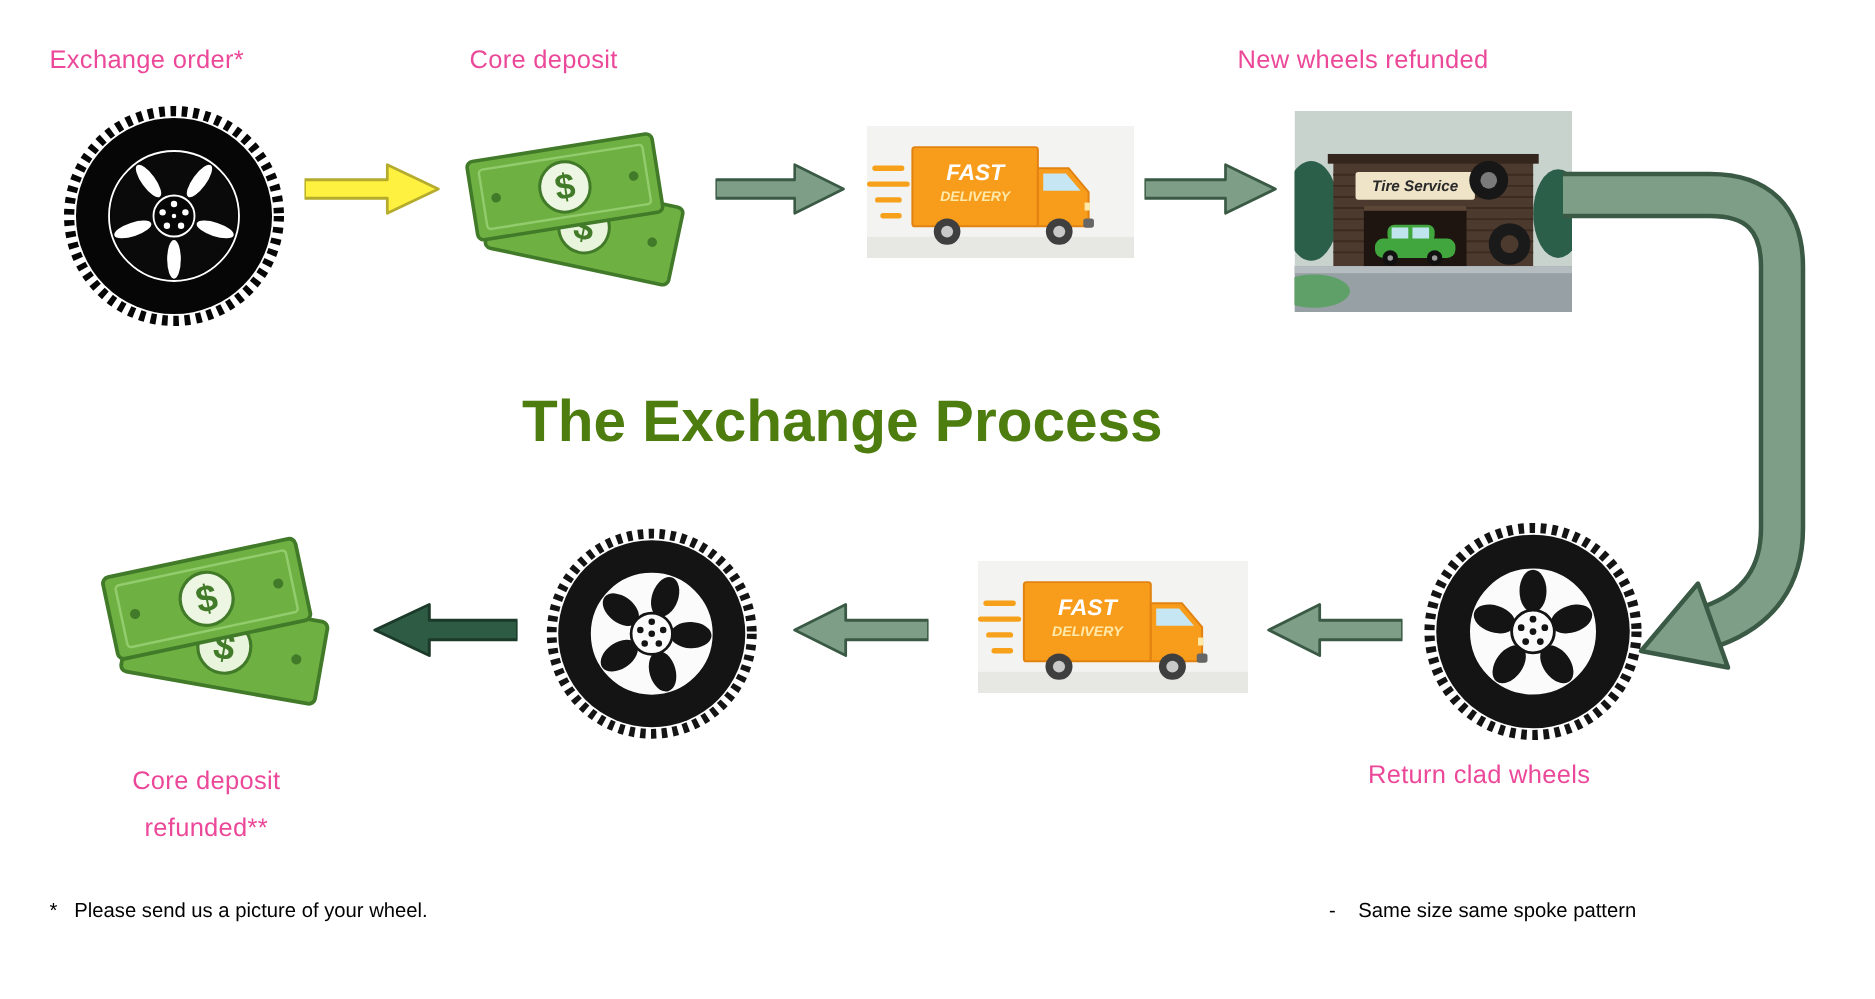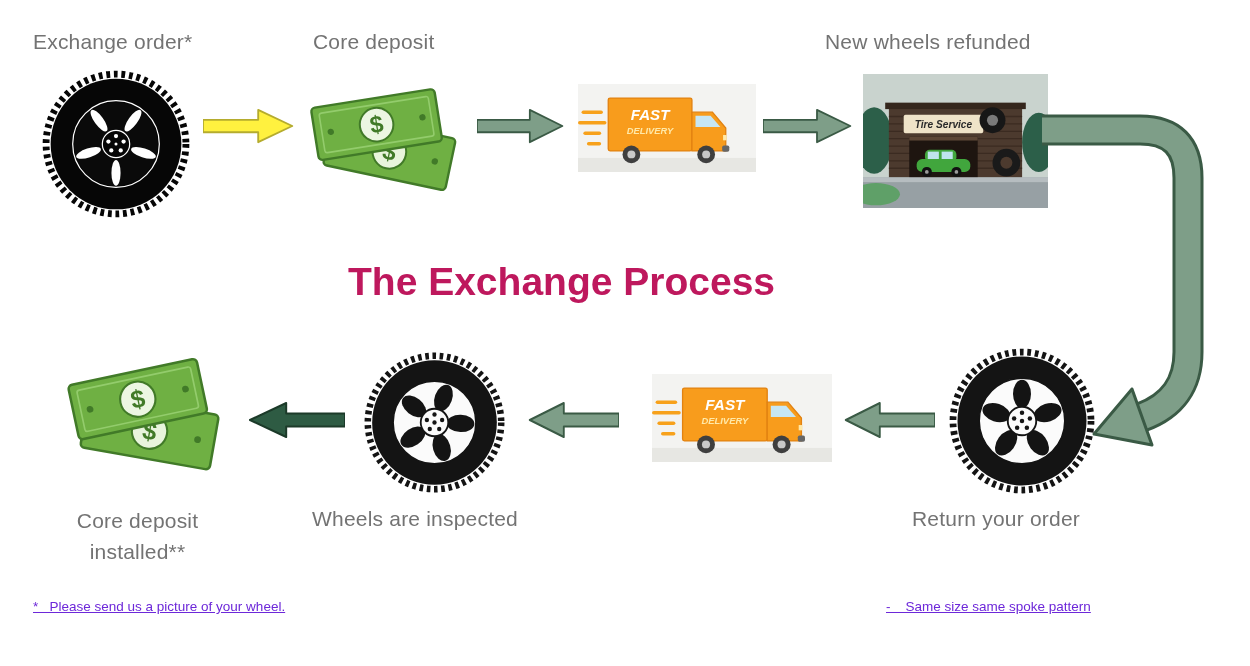--- a/index.html
+++ b/index.html
@@ -1,22 +1,22 @@
 <!DOCTYPE html>
 <html><head>
 <meta charset="utf-8">
 <style>
   * { box-sizing: border-box; }
   body { margin:0; background:#ffffff; font-family:"Liberation Sans", sans-serif; }
   .canvas { position:relative; width:1250px; height:666px; background:#ffffff; overflow:hidden; }
   .abs { position:absolute; }
-  .step-label { font-size:21px; font-weight:500; color:#737373; white-space:nowrap; letter-spacing:.2px; }
-  .title { font-size:39px; font-weight:600; color:#be185d; white-space:nowrap; }
+  .step-label { font-size:17px; font-weight:500; color:#ec4899; white-space:nowrap; letter-spacing:.2px; }
+  .title { font-size:39px; font-weight:600; color:#4d7c0f; white-space:nowrap; }
   .center-label { text-align:center; line-height:31px; }
-  .fn-line { font-size:13.5px; font-weight:500; color:#6d28d9; line-height:22px; white-space:pre;text-decoration:underline; }
+  .fn-line { font-size:13.5px; font-weight:500; color:#000000; line-height:22px; white-space:pre; }
   svg { display:block; }
   svg text { font-family:"Liberation Sans", sans-serif; }
 </style>
 </head>
 <body>
 
 <div class="canvas">
 
   <div class="abs step-label" style="left:33px; top:30px;">Exchange order*</div>
 
@@ -236,24 +236,23 @@
       <circle cx="110.5" cy="96.6" r="3"></circle>
       <circle cx="106.5" cy="108.9" r="3"></circle>
       <circle cx="93.5" cy="108.9" r="3"></circle>
       <circle cx="89.5" cy="96.6" r="3"></circle>
       <circle cx="100" cy="100" r="3"></circle>
     </g>
   </svg>
 
   <div class="abs step-label center-label" style="left:35px; top:505px; width:205px;">
     <div>Core deposit</div>
-    <div>installed**</div>
+    <div>refunded**</div>
   </div>
-  <div class="abs step-label" style="left:312px; top:507px;">Wheels are inspected</div>
-  <div class="abs step-label" style="left:912px; top:507px;">Return your order</div>
+  <div class="abs step-label" style="left:912px; top:507px;">Return clad wheels</div>
 
   <div class="abs" style="left:33px; top:596px;">
     <div class="fn-line">*   Please send us a picture of your wheel.</div>
   </div>
   <div class="abs" style="left:886px; top:596px;">
     <div class="fn-line">-    Same size same spoke pattern</div>
   </div>
 
 </div>
 

